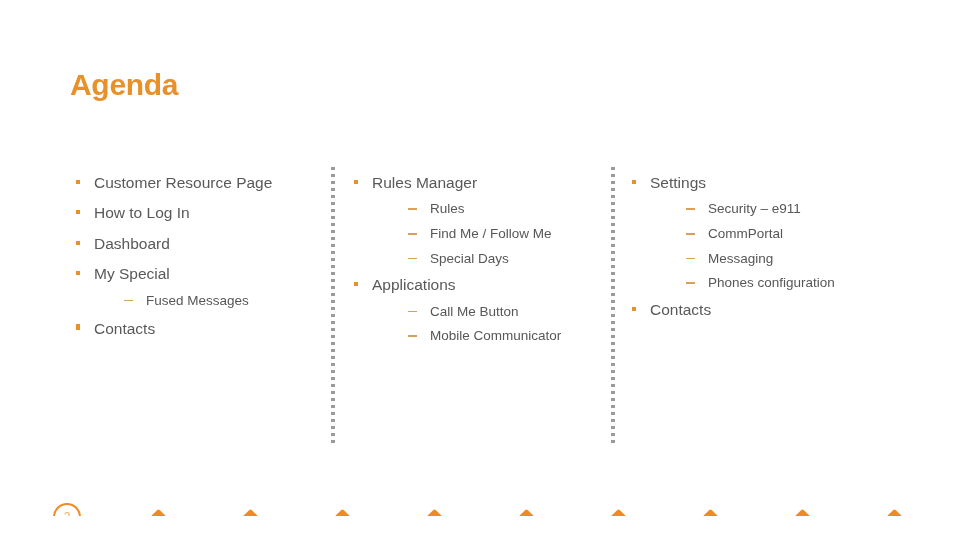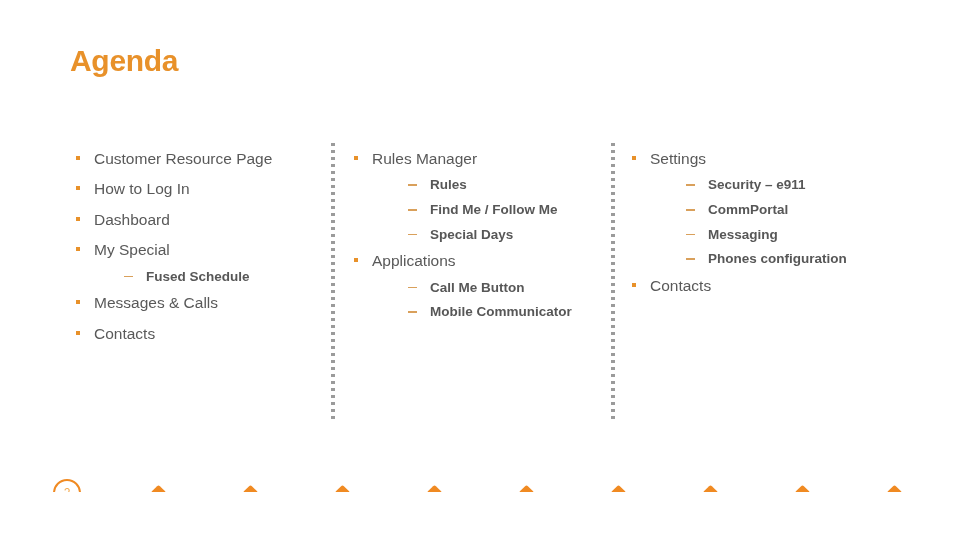--- a/index.html
+++ b/index.html
@@ -9,20 +9,21 @@
   }
   body {
     font-family: "Liberation Sans", sans-serif;
   }
   .slide {
     position: relative;
     width: 960px;
     height: 492px;
     background: #ffffff;
     overflow: hidden;
+    margin-top: 24px;
   }
 
   
   .slide-title {
     position: absolute;
     left: 70px;
     top: 44px;
     font-size: 30px;
     font-weight: bold;
     letter-spacing: -0.3px;
@@ -59,21 +60,20 @@
     width: 4px;
     height: 4px;
     background: #E8912A;
   }
   li.item1.tight { margin-bottom: 5px; }
 
   ul.lvl2 {
     list-style: none;
     margin: 5px 0 6px 0;
     padding: 0;
-    font-weight: bold;
   }
   li.item2 {
     position: relative;
     padding-left: 26px;
     margin: 0 0 5px 0;
     font-size: 13.5px;
     color: #575757;
     line-height: 1.45;
   }
   li.item2 > .b2 {
@@ -191,23 +191,23 @@
 
   <div class="divider d1"></div>
   <div class="divider d2"></div>
 
   <div class="col col-1">
     <ul class="lvl1">
         <li class="item1"><span class="b1"></span><span>Customer Resource Page</span></li>
         <li class="item1"><span class="b1"></span><span>How to Log In</span></li>
         <li class="item1"><span class="b1"></span><span>Dashboard</span></li>
         <li class="item1 tight"><span class="b1"></span><span>My Special</span><ul class="lvl2">
-            <li class="item2"><span class="b2"></span><span>Fused Schedule</span></li>
-          </ul></li>
-        <li class="item1"><span class="b1"></span><span>Messages &amp; Calls</span></li>
+            <li class="item2"><span class="b2"></span><span>Fused Messages</span></li>
+          </ul></li>
+        <li class="item1"><span class="b1"></span></li>
         <li class="item1"><span class="b1"></span><span>Contacts</span></li>
       </ul>
   </div>
   <div class="col col-2">
     <ul class="lvl1">
         <li class="item1 tight"><span class="b1"></span><span>Rules Manager</span><ul class="lvl2">
             <li class="item2"><span class="b2"></span><span>Rules</span></li>
             <li class="item2"><span class="b2"></span><span>Find Me / Follow Me</span></li>
             <li class="item2"><span class="b2"></span><span>Special Days</span></li>
           </ul></li>

